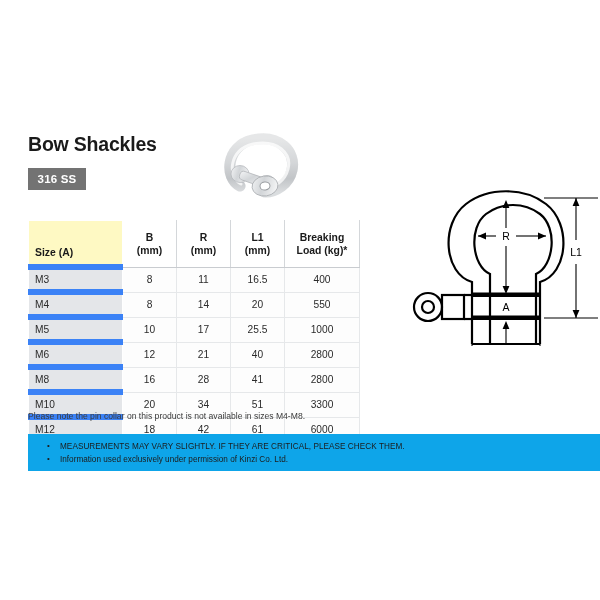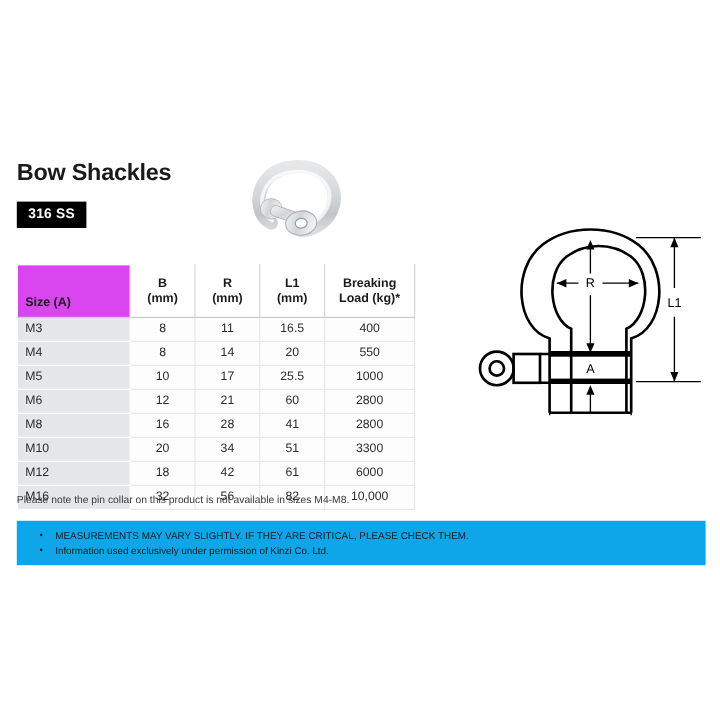--- a/index.html
+++ b/index.html
@@ -11,21 +11,21 @@
     width: 600px;
     height: 600px;
     position: relative;
     font-family: "Liberation Sans", sans-serif;
     color: #231f20;
     overflow: hidden;
   }
 
   .sheet {
     position: absolute;
-    left: 0; top: 0;
+    left: 14px; top: 0;
     width: 580px;
     height: 600px;
     border-radius: 24px;
   }
 
   
   .title {
     position: absolute;
     left: 14px;
     top: 133px;
@@ -34,21 +34,21 @@
     letter-spacing: -0.2px;
     color: #1a1a1a;
     white-space: nowrap;
   }
   .badge {
     position: absolute;
     left: 14px;
     top: 168px;
     width: 58px;
     height: 22px;
-    background: #000000;
+    background: #737373;
     color: #ffffff;
     font-size: 11.5px;
     font-weight: bold;
     letter-spacing: 0.2px;
     display: flex;
     align-items: center;
     justify-content: center;
   }
 
   
@@ -84,33 +84,33 @@
     font-weight: bold;
     font-size: 10.4px;
     height: 38px;
     border-bottom: 1px solid #c9ccd0;
     color: #1a1a1a;
     line-height: 1.25;
   }
   .spec-table thead th.size-head {
     text-align: left;
     padding-left: 6px;
-    background: #d946ef;
+    background: #fef9c3;
     vertical-align: bottom;
     padding-bottom: 5px;
   }
   .spec-table thead th.divider {
     border-left: 1px solid #d4d7da;
     border-right: 1px solid #d4d7da;
   }
   .spec-table tbody td.size-cell {
     background: #e4e6e9;
     text-align: left;
     padding-left: 6px;
-    border-top: 1px solid #3b82f6;
+    border-top: 6px solid #3b82f6;
     border-bottom: 1px solid #ffffff;
   }
   .spec-table tbody td.val {
     background: #fdfdfd;
     border-left: 1px solid #e6e8ea;
     border-right: 1px solid #e6e8ea;
     border-top: 1px solid #e6e8ea;
     border-bottom: 1px solid #e6e8ea;
   }
   .col-size { width: 94px; }
@@ -287,21 +287,21 @@
         <td class="size-cell">M5</td>
         <td class="val">10</td>
         <td class="val">17</td>
         <td class="val">25.5</td>
         <td class="val">1000</td>
       </tr>
       <tr>
         <td class="size-cell">M6</td>
         <td class="val">12</td>
         <td class="val">21</td>
-        <td class="val">60</td>
+        <td class="val">40</td>
         <td class="val">2800</td>
       </tr>
       <tr>
         <td class="size-cell">M8</td>
         <td class="val">16</td>
         <td class="val">28</td>
         <td class="val">41</td>
         <td class="val">2800</td>
       </tr>
       <tr>

